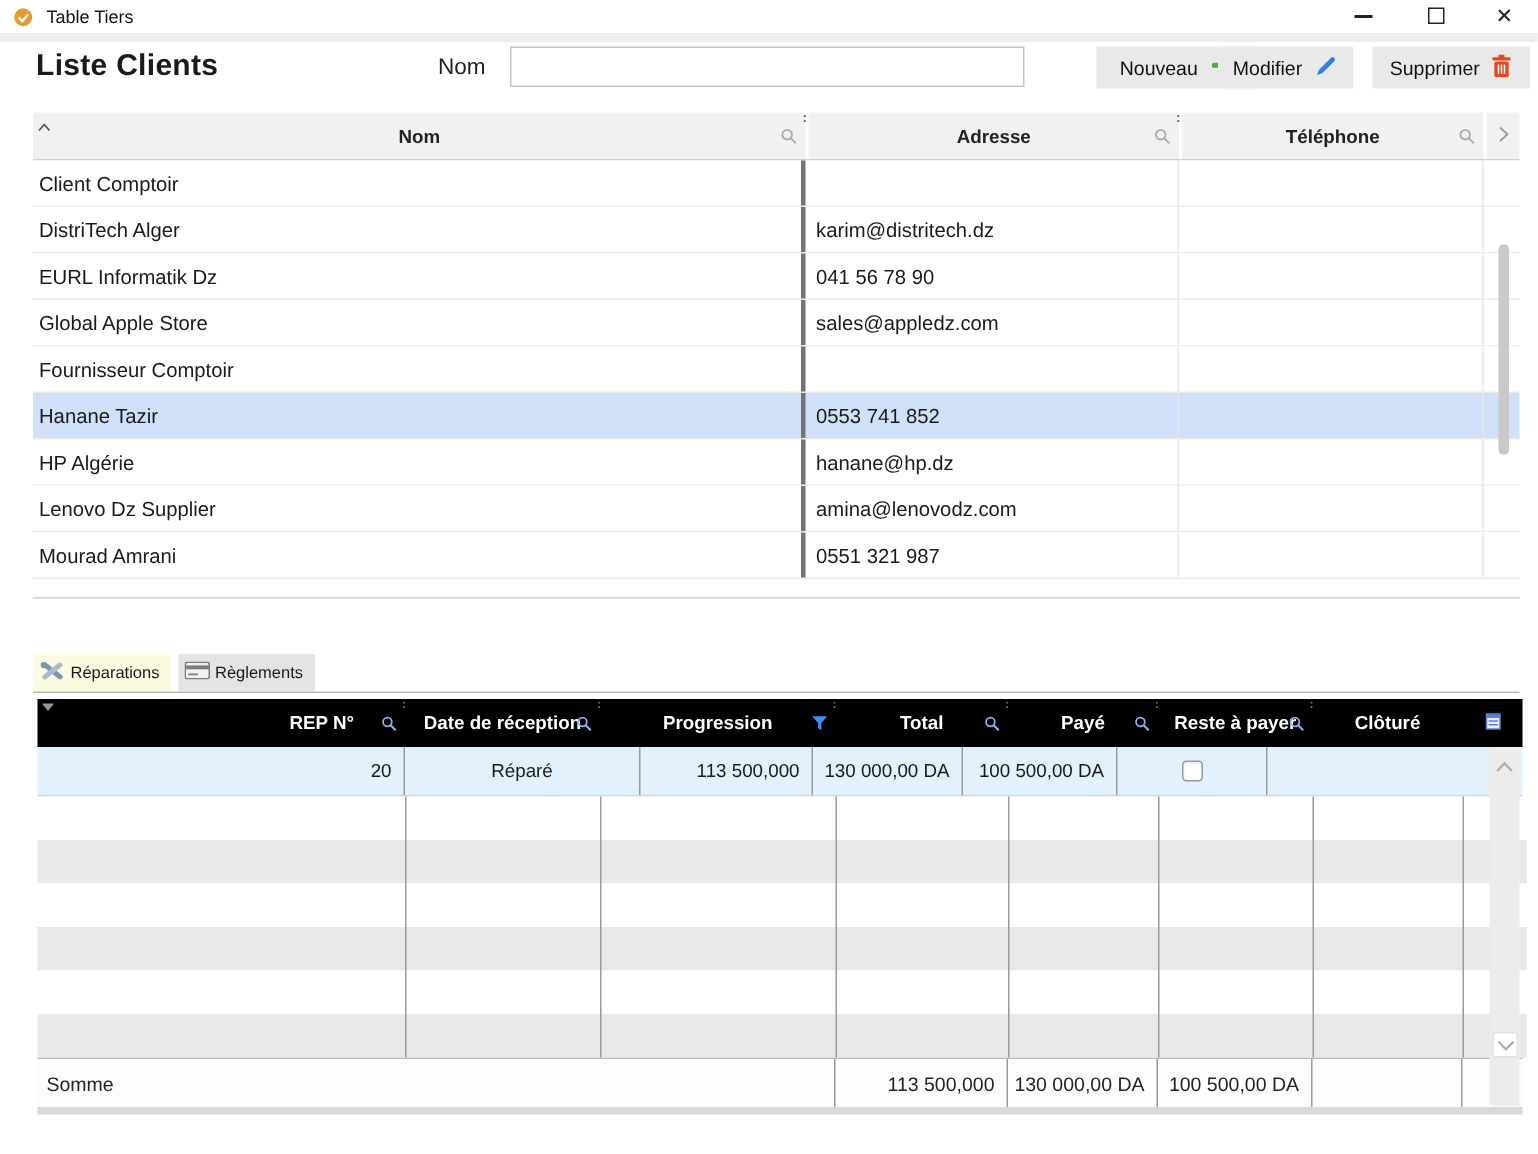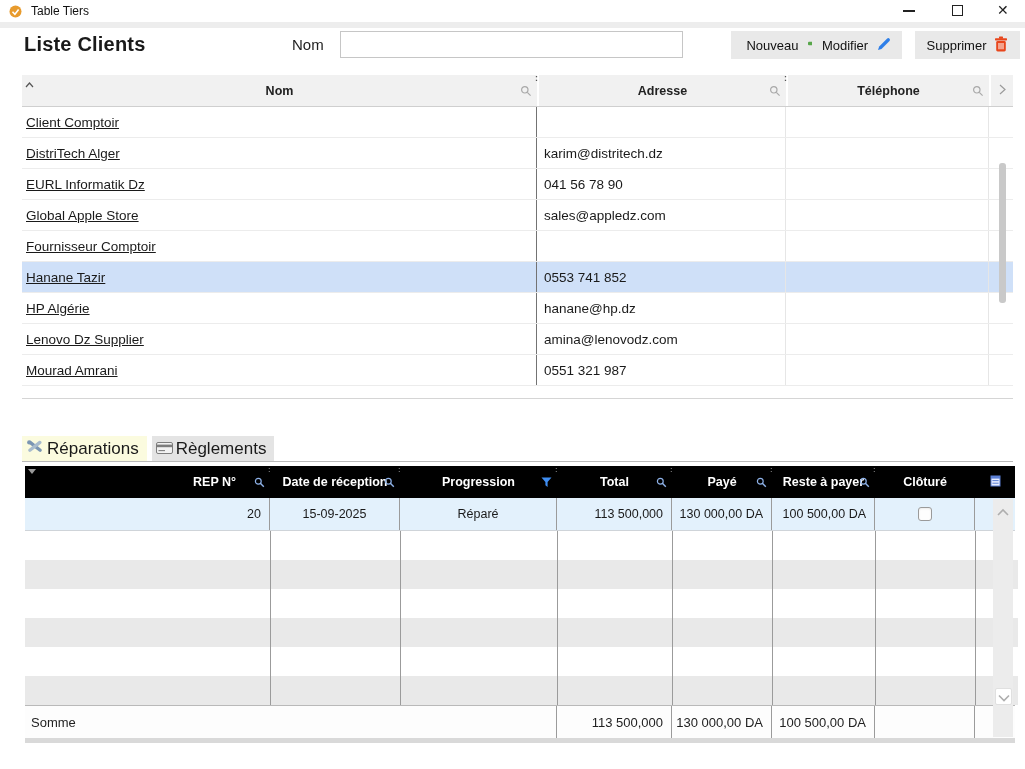--- a/index.html
+++ b/index.html
@@ -38,30 +38,30 @@
   .chead-cell + .chead-cell { border-left:2px solid #fff; }
   .chc-nom { width:515px; } .chc-adr { width:249px; } .chc-tel { width:203px; }
   .chc-more { width:24px; }
   .chead-search { position:absolute; right:5px; top:10px; }
   .chead-dots { position:absolute; left:-4px; top:-1px; font-size:9px; color:#555; line-height:8px; }
   .sort-caret { position:absolute; left:3px; top:2px; }
   .crow { display:flex; height:31px; border-bottom:1px solid #ececec; background:#fff;
           font-size:13.5px; align-items:stretch; }
   .crow.selected { background:#cfe0f8; }
   .ccell { display:flex; align-items:center; overflow:hidden; white-space:nowrap; }
-  .cc-nom { width:515px; padding-left:4px; border-right:1px solid #737373;text-decoration:underline; }
+  .cc-nom { width:515px; padding-left:4px; border-right:3px solid #737373; }
   .cc-adr { width:249px; padding-left:7px; border-right:1px solid #e6e6e6; }
   .cc-tel { width:203px; padding-left:7px; border-right:1px solid #e6e6e6; }
   .crow-partial { height:13px; border-bottom:1px solid #d5d5d5; }
   .cscroll-thumb { left:999px; top:163px; width:7px; height:140px; background:#c9c9c9; border-radius:3px; }
 
   
   .tabs { left:22px; top:436px; display:flex; gap:5px; }
   .tab { height:25px; display:flex; align-items:center; gap:3px; padding:0 8px 0 4px;
-         font-size:17px; color:#1a1a1a; cursor:default; }
+         font-size:11px; color:#1a1a1a; cursor:default; }
   .tab.active { background:#fbfbdf; }
   .tab.inactive { background:#e4e4e4; }
   .tabline { left:22px; top:461px; width:991px; height:1px; background:#b9b9b9; }
 
   
   .rtable { left:25px; top:466px; width:990px; }
   .rhead { display:flex; height:32px; background:#000; color:#fff; position:relative; }
   .rhead-cell { position:relative; display:flex; align-items:center; justify-content:center;
                 font-size:12.5px; font-weight:600; }
   .rhc-icon { position:absolute; right:5px; top:11px; }
@@ -339,21 +339,20 @@
             <rect x="2" y="2" width="9" height="2.6" fill="#5b7fd4"></rect>
             <line x1="3.4" y1="6.6" x2="9.6" y2="6.6" stroke="#5b7fd4" stroke-width="1"></line>
             <line x1="3.4" y1="9.2" x2="9.6" y2="9.2" stroke="#5b7fd4" stroke-width="1"></line>
           </svg>
       </span>
     </div>
   </div>
 
   <div class="rrow">
     <div class="rcell right rc1">20</div>
-    <div class="rcell center rc2">15-09-2025</div>
     <div class="rcell center rc3">Réparé</div>
     <div class="rcell right rc4">113 500,000</div>
     <div class="rcell right rc5">130 000,00 DA</div>
     <div class="rcell right rc6">100 500,00 DA</div>
     <div class="rcell center rc7">
       <input type="checkbox" class="checkbox" style="">
     </div>
     <div class="rcell nobord rc8"></div>
   </div>
 

